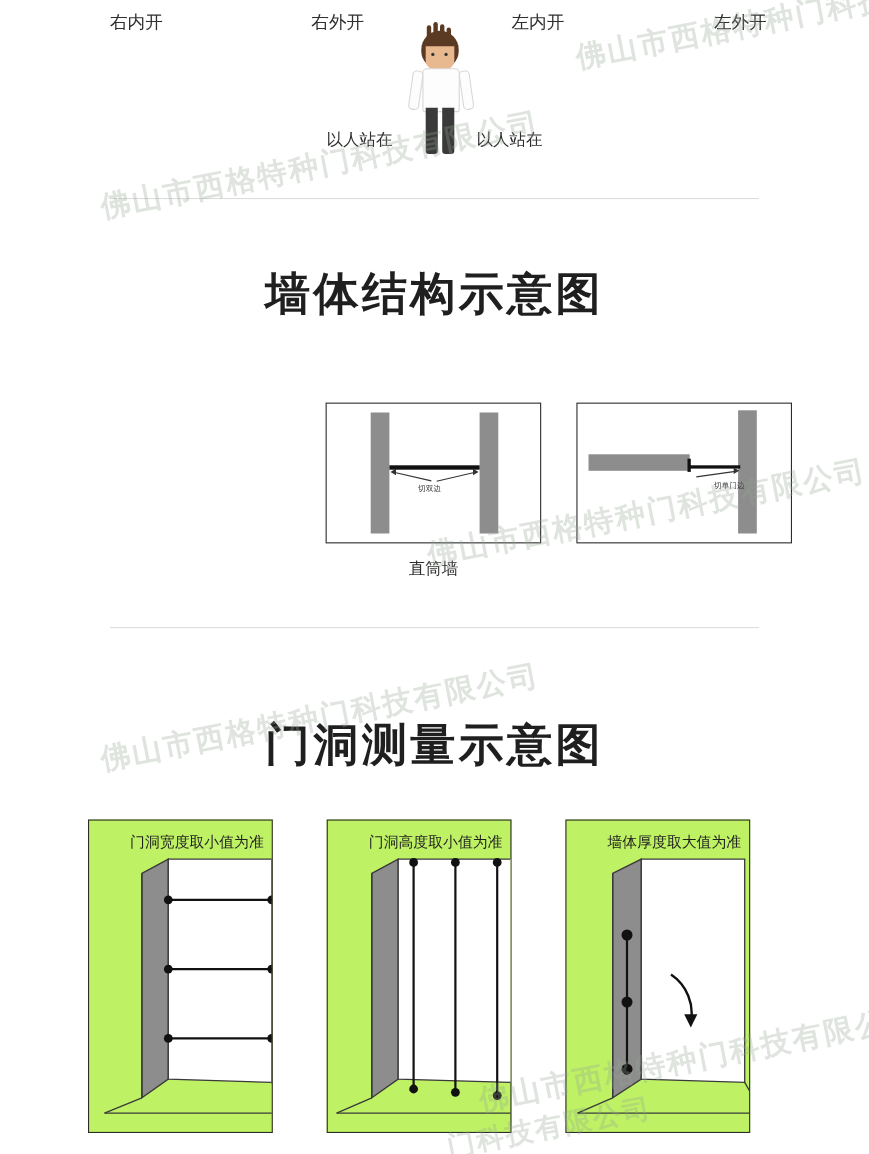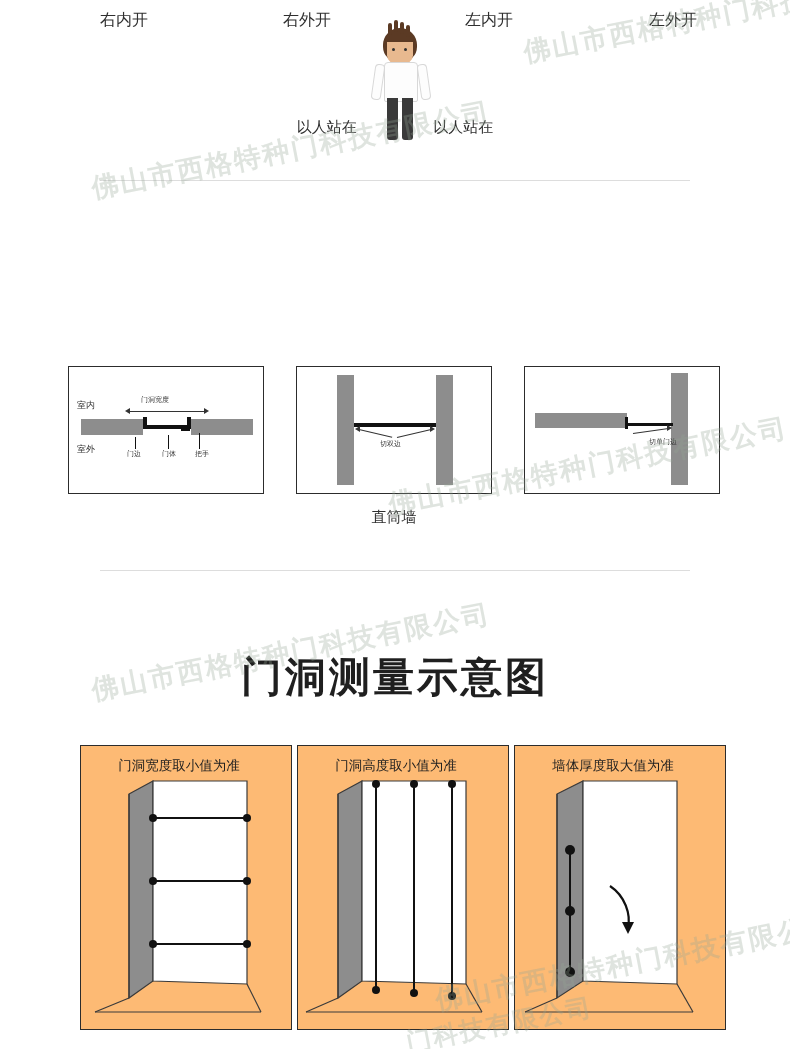--- a/index.html
+++ b/index.html
@@ -232,24 +232,24 @@
   
   .meas-row {
     position: absolute;
     top: 745px;
     left: 80px;
     width: 630px;
     height: 290px;
   }
   .meas-card {
     position: absolute;
-    width: 212px;
+    width: 168px;
     height: 285px;
     border: 1px solid #2c2c2c;
-    background: #fdba74;
+    background: #bef264;
     box-sizing: border-box;
     overflow: hidden;
   }
   .mc0 { left: 0; }
   .mc1 { left: 217px; }
   .mc2 { left: 434px; }
   .meas-title {
     position: absolute;
     top: 11px;
     left: 0;
@@ -293,46 +293,24 @@
   </div>
 
   <div class="person-caption">
     <span>以人站在</span>
     <span class="gap"></span>
     <span>以人站在</span>
   </div>
 
   <div class="divider div1"></div>
 
+  <div class="section-title st1">墙体结构示意图</div>
 
   <div class="wall-row">
 
-    <div class="wall-card wc0">
-      <div class="gwall" style="left:12px; top:52px; width:62px; height:16px;"></div>
-      <div class="gwall" style="left:122px; top:52px; width:62px; height:16px;"></div>
-      <div class="dline" style="left:74px; top:58px; width:48px; height:4px;"></div>
-      <div class="dline" style="left:74px; top:50px; width:4px; height:10px;"></div>
-      <div class="dline" style="left:118px; top:50px; width:4px; height:10px;"></div>
-      <div class="dline" style="left:112px; top:62px; width:9px; height:2px;"></div>
-
-      <div class="tinytext" style="left:72px; top:28px;">门洞宽度</div>
-      <div class="arrowline" style="left:60px; top:44px; width:76px;"></div>
-      <div class="arrow-head ah-left" style="left:56px; top:41px;"></div>
-      <div class="arrow-head ah-right" style="left:135px; top:41px;"></div>
-
-      <div class="sidetext" style="left:8px; top:32px;">室内</div>
-      <div class="sidetext" style="left:8px; top:76px;">室外</div>
-
-      <div class="tinytext" style="left:58px; top:82px;">门边</div>
-      <div class="tinytext" style="left:93px; top:82px;">门体</div>
-      <div class="tinytext" style="left:126px; top:82px;">把手</div>
-      <div class="dline" style="left:66px; top:70px; width:1px; height:12px;"></div>
-      <div class="dline" style="left:99px; top:68px; width:1px; height:14px;"></div>
-      <div class="dline" style="left:130px; top:66px; width:1px; height:16px;"></div>
-    </div>
 
     <div class="wall-card wc1">
       <div class="gwall" style="left:40px; top:8px; width:17px; height:110px;"></div>
       <div class="gwall" style="left:139px; top:8px; width:17px; height:110px;"></div>
       <div class="dline" style="left:57px; top:56px; width:82px; height:4px;"></div>
       <div class="arrowline" style="left:62px; top:62px; width:34px; transform:rotate(13deg); transform-origin:left center;"></div>
       <div class="arrowline" style="left:100px; top:70px; width:34px; transform:rotate(-13deg); transform-origin:left center;"></div>
       <div class="arrow-head ah-left" style="left:58px; top:59px;"></div>
       <div class="arrow-head ah-right" style="left:133px; top:59px;"></div>
       <div class="tinytext" style="left:83px; top:72px;">切双边</div>

